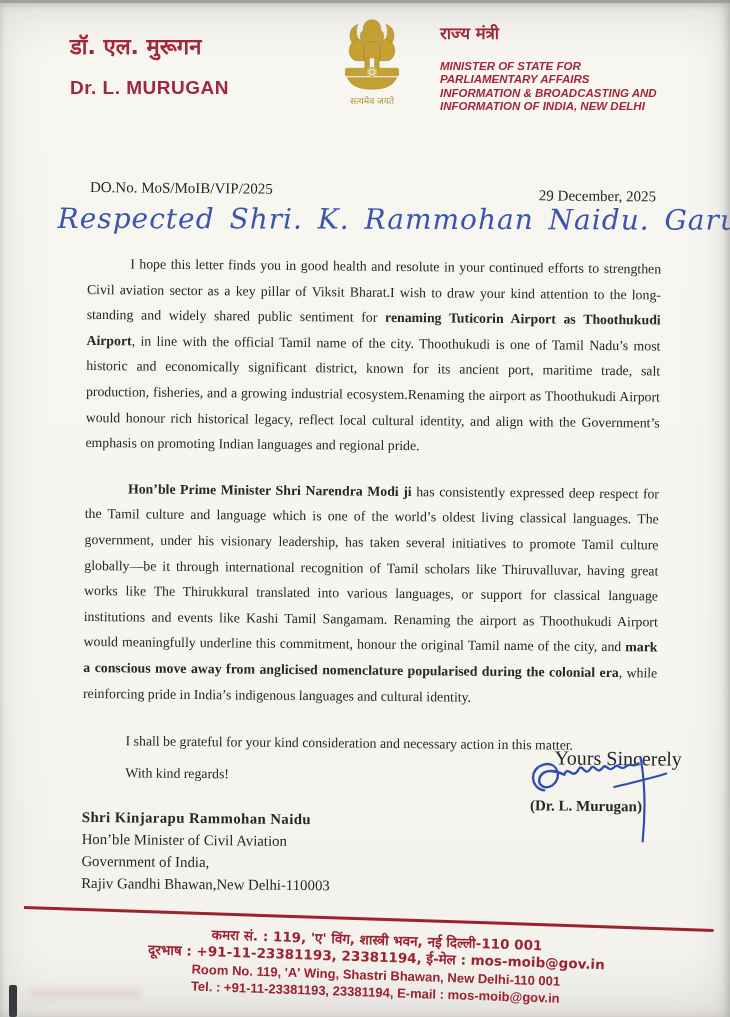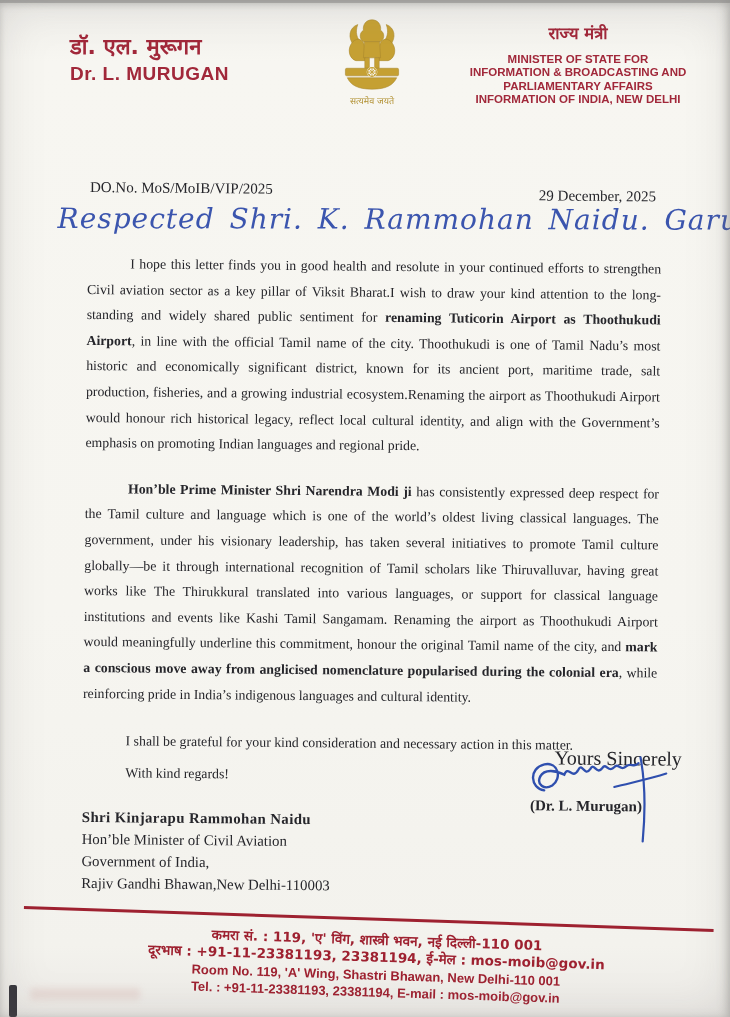--- a/index.html
+++ b/index.html
@@ -6,27 +6,27 @@
   .page{
     position:relative;width:730px;height:1017px;overflow:hidden;
     background:linear-gradient(180deg,#efeeea 0%,#f7f6f1 6%,#f6f5f0 60%,#f3f2ed 93%,#eceae6 100%);
     font-family:"Liberation Serif","DejaVu Serif",serif;color:#26262b;
   }
   .page::after{content:"";position:absolute;inset:0;pointer-events:none;
     box-shadow:inset 0 0 46px rgba(125,122,118,.20), inset -5px 0 9px rgba(110,108,105,.22), inset 0 5px 7px rgba(120,118,114,.28);}
   
   .sender{position:absolute;left:70px;top:30px;color:#a1283a;}
   .sender-hi{font-size:22px;font-weight:bold;font-family:"DejaVu Sans",sans-serif;}
-  .sender-en{font-size:19px;font-weight:bold;font-family:"Liberation Sans","DejaVu Sans",sans-serif;letter-spacing:.5px;margin-top:3px;}
+  .sender-en{font-size:19px;font-weight:bold;font-family:"Liberation Sans","DejaVu Sans",sans-serif;letter-spacing:.5px;margin-top:17px;}
   .emblem{position:absolute;left:330px;top:16px;width:84px;text-align:center;}
   .emblem svg{display:block;margin:0 auto;}
   .motto{font-size:9px;color:#b29133;margin-top:2px;font-family:"DejaVu Sans",sans-serif;}
-  .office{position:absolute;left:440px;top:24px;width:276px;text-align:center;color:#a1283a;}
+  .office{position:absolute;left:440px;top:24px;width:276px;color:#a1283a;}
   .office-hi div{font-size:16.5px;font-weight:bold;line-height:19.5px;font-family:"DejaVu Sans",sans-serif;}
-  .office-en{margin-top:9px;}
+  .office-en{margin-top:16px;font-style:italic;}
   .office-en div{font-size:11.5px;font-weight:bold;line-height:13.5px;font-family:"Liberation Sans","DejaVu Sans",sans-serif;}
   
   .tilt{position:absolute;inset:0;transform:rotate(.55deg);transform-origin:90px 180px;}
   .refline{position:absolute;left:90px;top:179px;font-size:15px;}
   .dateline{position:absolute;left:539px;top:183px;font-size:15px;}
   .salutation{position:absolute;left:58px;top:200px;width:640px;font-size:28px;font-style:italic;
     color:#3b55ae;font-family:"DejaVu Serif",serif;letter-spacing:1px;word-spacing:5px;transform:rotate(-.4deg);white-space:nowrap;}
   .body{position:absolute;left:88px;top:251px;width:574px;text-align:justify;font-size:13.8px;line-height:25.6px;}
   .body p{margin:0;text-indent:43px;}
   .body p+p{margin-top:20px;}
@@ -84,22 +84,22 @@
     </span>
     <div class="motto">सत्यमेव जयते</div>
   </div>
 
   <div class="office">
     <div class="office-hi">
       <div>राज्य मंत्री</div>
     </div>
     <div class="office-en">
       <div>MINISTER OF STATE FOR</div>
+      <div>PARLIAMENTARY AFFAIRS</div>
       <div>INFORMATION &amp; BROADCASTING AND</div>
-      <div>PARLIAMENTARY AFFAIRS</div>
       <div>INFORMATION OF INDIA, NEW DELHI</div>
     </div>
   </div>
 
   <div class="tilt">
 
     <div class="refline">DO.No. MoS/MoIB/VIP/2025</div>
     <div class="dateline">29 December, 2025</div>
 
     <div class="salutation">Respected Shri. K. Rammohan Naidu. Garu.</div>

